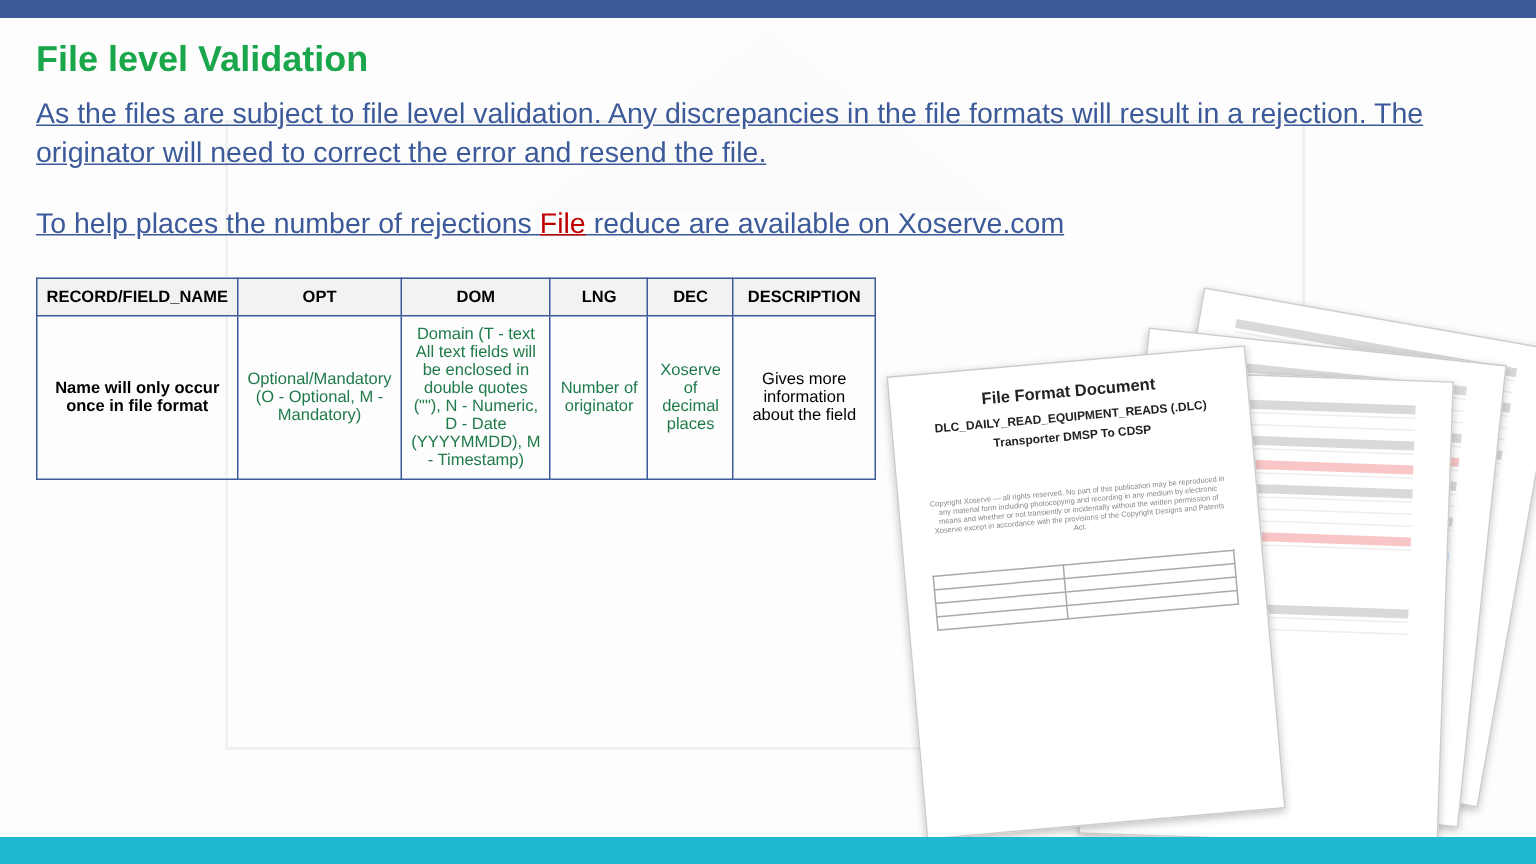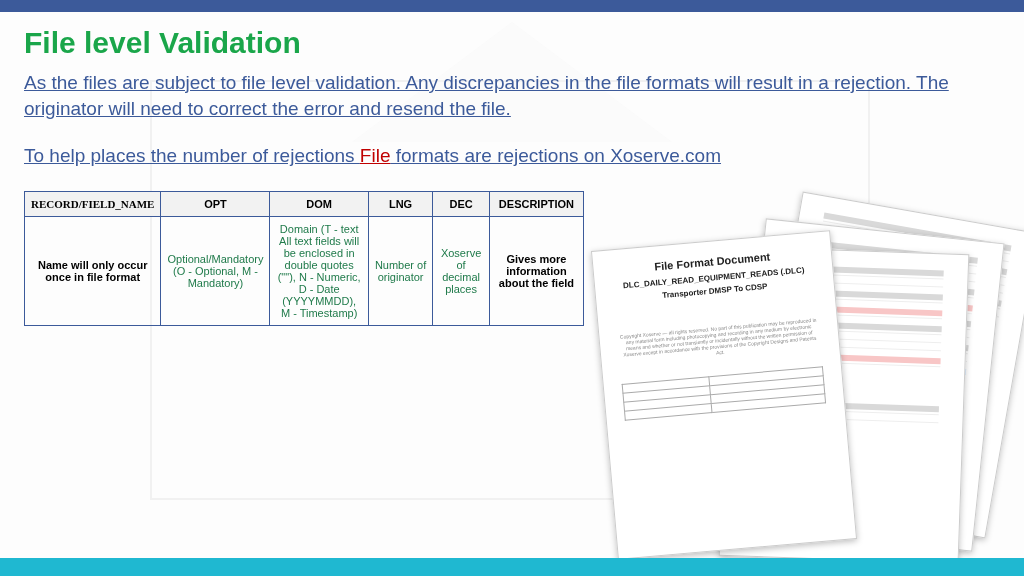--- a/index.html
+++ b/index.html
@@ -13,21 +13,21 @@
   }
   .top-bar {
     height: 12px;
     background: #3c5a9a;
   }
   .content {
     padding: 14px 24px 0 24px;
   }
   .title {
     color: #1aa64a;
-    font-size: 30px;
+    font-size: 24px;
     font-weight: bold;
     margin-bottom: 10px;
   }
   .para {
     color: #3c5a9a;
     font-size: 19px;
     line-height: 1.35;
     margin-bottom: 22px;
     text-decoration: underline;
   }
@@ -49,24 +49,24 @@
     padding: 6px 6px;
     text-align: center;
     vertical-align: middle;
   }
   th {
     background: #f2f2f2;
     color: #000;
     font-weight: bold;
     font-size: 11px;
   }
-  th:first-child { text-align: left; font-family: Liberation Serif, serif; }
+  th:first-child { text-align: left; }
   td.left { text-align: center; font-weight: bold; color:#000;}
   td.green { color: #1f7a4a; margin-top: 25px; }
-  td.boldblack { font-weight: bold; color:#000;}
+  td.boldblack { font-weight: normal; color:#000;}
   .bottom-bar {
     position: absolute;
     left: 0; right: 0; bottom: 0;
     height: 18px;
     background: #1fb8d1;
   }
   
   .docfan {
     position: absolute;
     right: 40px;
@@ -131,21 +131,21 @@
 
 <div class="top-bar"></div>
 <div class="bg-outline"></div>
 
 <div class="content">
   <div class="title">File level Validation</div>
 
   <div class="para">As the files are subject to file level validation. Any discrepancies in the file formats will result in a rejection. The originator will need to correct the error and resend the file.</div>
 
   <div class="para">
-    <span>To help places the number of rejections </span><a class="file-link">File</a><span> formats are rejections on Xoserve.com</span>
+    <span>To help places the number of rejections </span><a class="file-link">File</a><span> reduce are available on Xoserve.com</span>
   </div>
 
 
   <div class="table-wrap">
     <table>
       <thead>
         <tr>
           <th>RECORD/FIELD_NAME</th>
           <th style="width:80px">OPT</th>
           <th style="width:110px">DOM</th>

